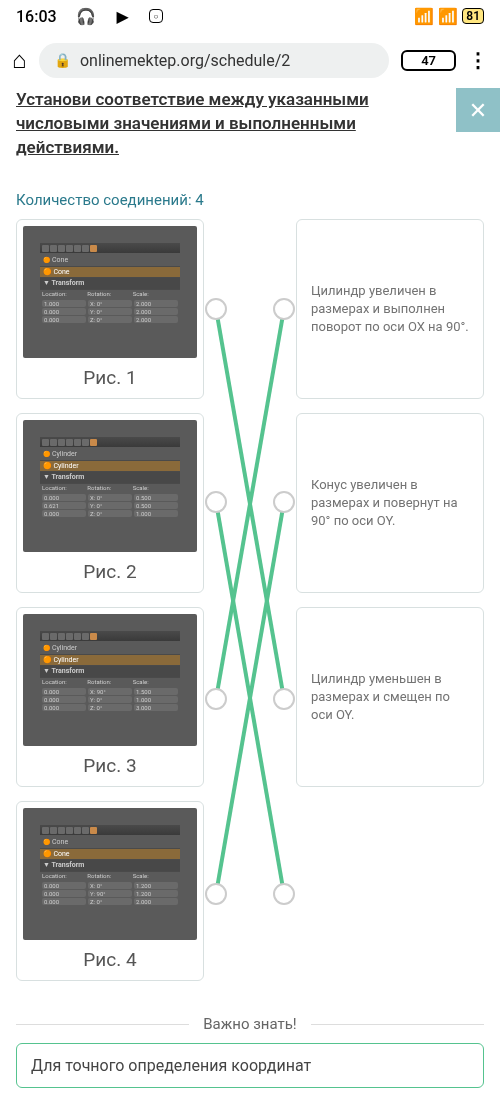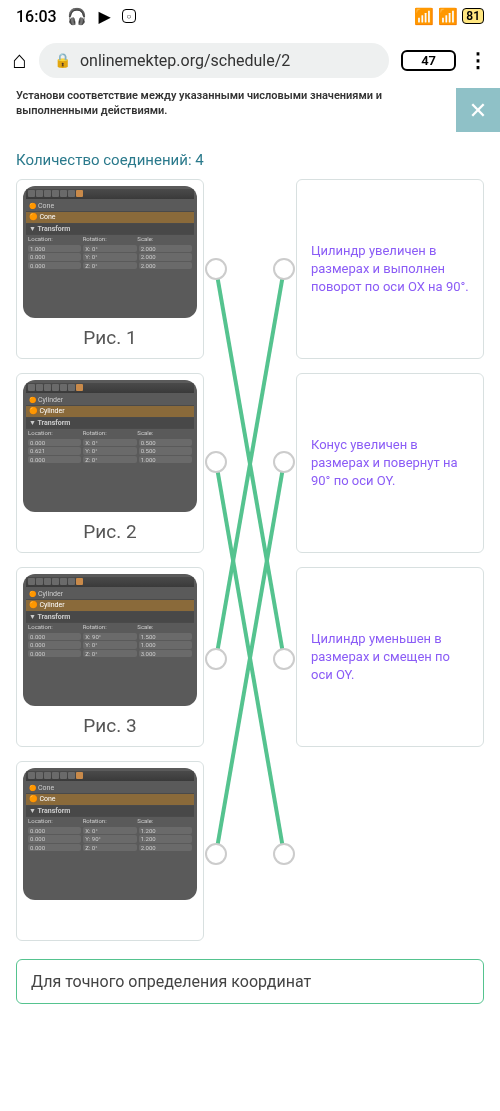--- a/index.html
+++ b/index.html
@@ -12,21 +12,21 @@
     }
     .status-bar {
       display: flex;
       justify-content: space-between;
       align-items: center;
       padding: 6px 16px;
       font-size: 16px;
       font-weight: 500;
       height: 32px;
     }
-    .status-left { display: flex; align-items: center; gap: 11px; text-align: center; }
+    .status-left { display: flex; align-items: center; gap: 20px; text-align: center; }
     .status-right { display: flex; align-items: center; gap: 4px; }
     .battery-box {
       border: 1.5px solid #000;
       border-radius: 4px;
       padding: 0 3px;
       font-size: 12px;
       font-weight: 600;
       background: #ffe680;
     }
     .nav-bar {
@@ -55,25 +55,26 @@
       padding: 1px 18px;
       font-size: 13px;
       font-weight: 600;
     }
     .menu-dots { font-size: 20px; font-weight: bold; }
     .content {
       padding: 0 16px;
       position: relative;
     }
     .task-title {
-      font-size: 11px;
+      font-size: 17px;
       font-weight: 600;
       color: #333;
       line-height: 1.4;
       padding-right: 40px;
+      text-decoration: underline;
     }
     .close-btn {
       position: absolute;
       right: 0;
       top: 0;
       width: 44px;
       height: 44px;
       background: #8fc1c7;
       color: #fff;
       font-size: 22px;
@@ -102,22 +103,22 @@
       border: 1px solid #d8e0e0;
       border-radius: 6px;
       background: #fff;
       margin-bottom: 14px;
       padding: 6px;
     }
     .left-card { height: 180px; }
     .fig-sshot {
       background: #5a5a5a;
       height: 132px;
-      border-radius: 12px;
-      padding: 3px;
+      border-radius: 2px;
+      padding: 17px;
       color: #ccc;
       font-size: 7px;
       line-height: 1.2;
       overflow: hidden;
     }
     .fig-toolbar {
       height: 10px;
       background: linear-gradient(#4a4a4a, #3a3a3a);
       margin-bottom: 2px;
       display: flex;
@@ -138,21 +139,21 @@
       font-size: 19px;
       color: #555;
       padding: 8px 0 2px;
     }
     .right-card {
       height: 180px;
       display: flex;
       align-items: center;
       padding: 14px;
       font-size: 13px;
-      color: #8b5cf6;
+      color: #737373;
       line-height: 1.4;
     }
     .conn-svg {
       position: absolute;
       left: 188px;
       top: 0;
       width: 92px;
       height: 780px;
     }
     .conn-line { stroke: #55c38f; stroke-width: 4; }
@@ -361,20 +362,21 @@
                 <div>Y: 90°</div>
                 <div>Z: 0°</div>
               </div>
       <div class="tf-col">
                 <div>1.200</div>
                 <div>1.200</div>
                 <div>2.000</div>
               </div>
     </div>
   </div>
+          <div class="fig-caption">Рис. 4</div>
         </div>
       </div>
     <div class="right-col">
         <div class="card right-card">
           <div>Цилиндр увеличен в размерах и выполнен поворот по оси OX на 90°.</div>
         </div>
         <div class="card right-card">
           <div>Конус увеличен в размерах и повернут на 90° по оси OY.</div>
         </div>
         <div class="card right-card">
@@ -390,14 +392,17 @@
       <circle class="conn-dot" cx="12" cy="283" r="10"></circle>
       <circle class="conn-dot" cx="12" cy="480" r="10"></circle>
       <circle class="conn-dot" cx="12" cy="675" r="10"></circle>
       <circle class="conn-dot" cx="80" cy="90" r="10"></circle>
       <circle class="conn-dot" cx="80" cy="283" r="10"></circle>
       <circle class="conn-dot" cx="80" cy="480" r="10"></circle>
       <circle class="conn-dot" cx="80" cy="675" r="10"></circle>
     </svg>
   </div>
 
+  <div class="divider">
+    <span>Важно знать!</span>
+  </div>
   <div class="info-box">Для точного определения координат</div>
 </div>
 
 </body></html>

